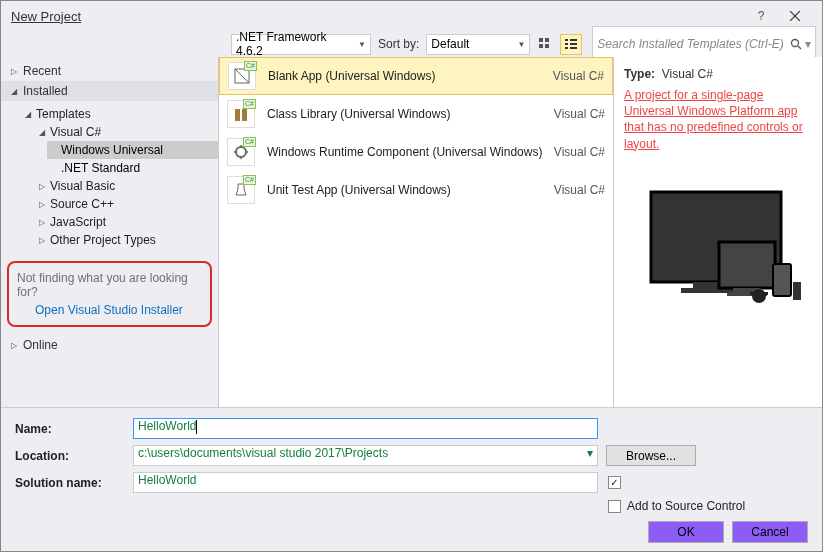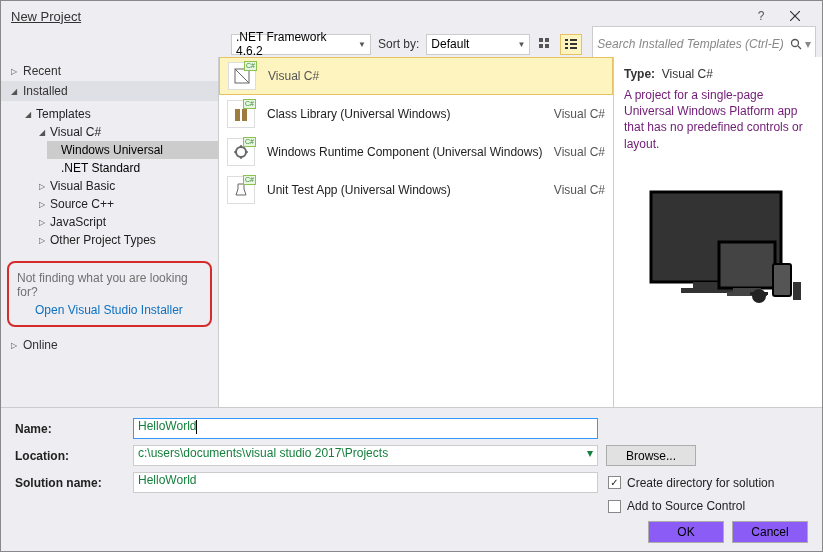--- a/index.html
+++ b/index.html
@@ -33,21 +33,21 @@
 .callout .link { color: #0e70c0; padding-left: 18px; }
 .center { flex: 1; background: #fff; border-right: 1px solid #ccc; overflow: auto; }
 .tpl-row { display: flex; align-items: center; height: 38px; padding: 0 8px; }
 .tpl-row.sel { background: #fdf4bf; border: 1px solid #e5c365; }
 .tpl-icon { width: 28px; height: 28px; margin-right: 12px; background: #fff; border: 1px solid #ddd; display: flex; align-items: center; justify-content: center; position: relative; }
 .tpl-icon .cs { position: absolute; top: -2px; right: -2px; background: #e8f5e0; border: 1px solid #8bc34a; color: #388e3c; font-size: 7px; padding: 0 1px; line-height: 8px; }
 .tpl-name { flex: 1; color: #222; }
 .tpl-lang { color: #555; }
 .details { width: 208px; background: #fff; padding: 10px; font-size: 12px; color: #333; }
 .details .typ { margin-bottom: 6px; }
-.details .desc { color: #701a75; line-height: 1.35; }
+.details .desc { color: #ef4444; line-height: 1.35; text-decoration: underline; }
 .preview { margin-top: 30px; display: flex; justify-content: center; }
 .bottom { background: #eeeef2; border-top: 1px solid #ccc; padding: 10px 14px 8px 14px; }
 .form-row { display: flex; align-items: center; margin-bottom: 6px; }
 .form-row label { width: 118px; color: #222; font-weight: bold; }
 .txtin { flex: 1; border: 1px solid #cccccc; background: #fff; height: 21px; padding: 0 4px; color: #15803d; }
 .txtin.focus { border: 1px solid #3399ff; }
 .browse { width: 90px; height: 21px; border: 1px solid #acacac; background: #e1e1e1; margin-left: 8px; }
 .chk { display: flex; align-items: center; gap: 6px; color: #222; }
 .chkbox { width: 13px; height: 13px; border: 1px solid #888; background: #fff; display: flex; align-items: center; justify-content: center; font-size: 10px; color: #222; }
 .dlg-buttons { display: flex; justify-content: flex-end; gap: 8px; margin-top: 8px; }
@@ -163,20 +163,21 @@
 
     <div class="center">
       <div class="tpl-row sel">
         <div class="tpl-icon">
             <svg width="16" height="16">
               <rect x="1" y="1" width="14" height="14" fill="none" stroke="#666"></rect>
               <line x1="1" y1="1" x2="15" y2="15" stroke="#666"></line>
             </svg>
             <span class="cs">C#</span>
           </div>
+        <span class="tpl-name">Blank App (Universal Windows)</span>
         <span class="tpl-lang">Visual C#</span>
       </div>
       <div class="tpl-row">
         <div class="tpl-icon">
             <svg width="16" height="16">
               <rect x="2" y="3" width="5" height="12" fill="#9e7b3f"></rect>
               <rect x="9" y="3" width="5" height="12" fill="#9e7b3f"></rect>
             </svg>
             <span class="cs">C#</span>
           </div>
@@ -246,21 +247,20 @@
       </div>
       <button class="browse">Browse...</button>
       <div style="width:112px"></div>
     </div>
     <div class="form-row">
       <label>Solution name:</label>
       <div class="txtin"><span>HelloWorld</span></div>
       <div style="width:210px;padding-left:10px">
         <div class="chk">
           <span class="chkbox">✓</span>
-          <span>Create directory for solution</span>
         </div>
       </div>
     </div>
     <div class="form-row">
       <label></label>
       <div style="flex:1"></div>
       <div style="width:210px;padding-left:10px">
         <div class="chk">
           <span class="chkbox"></span>
           <span>Add to Source Control</span>

